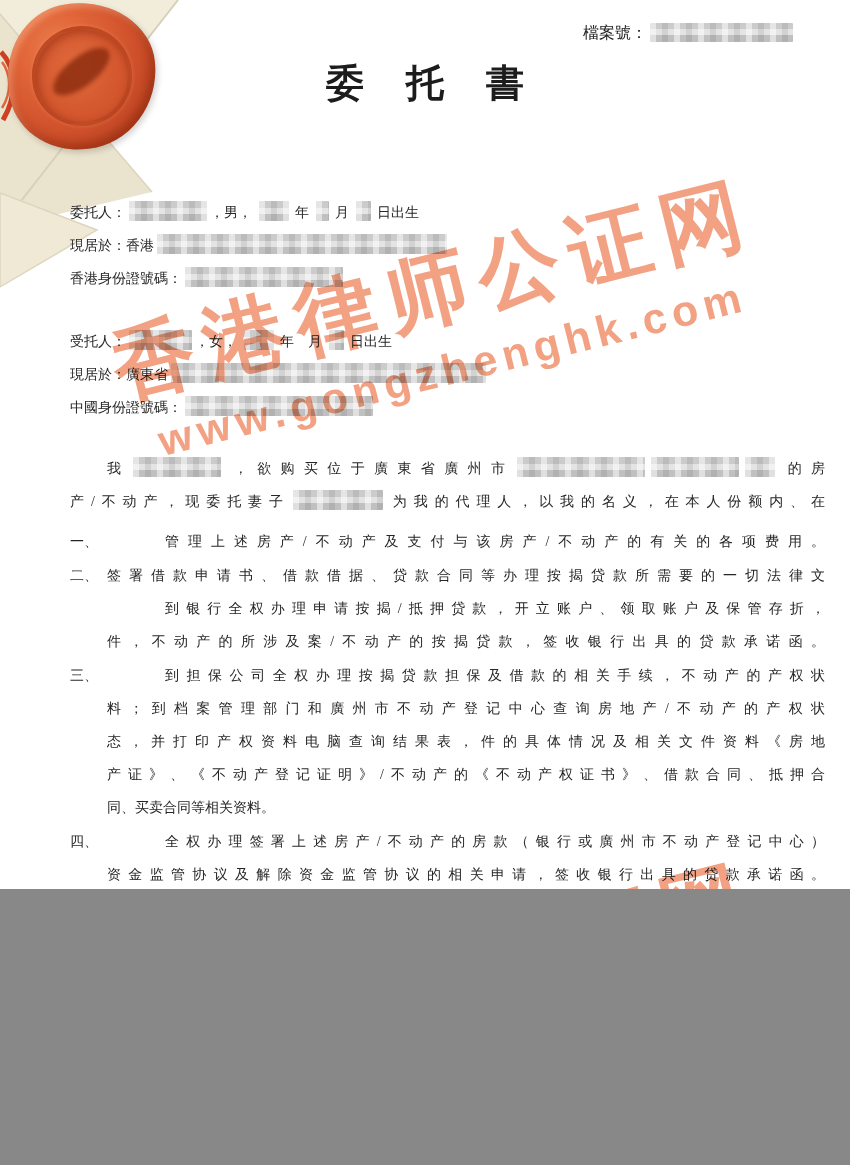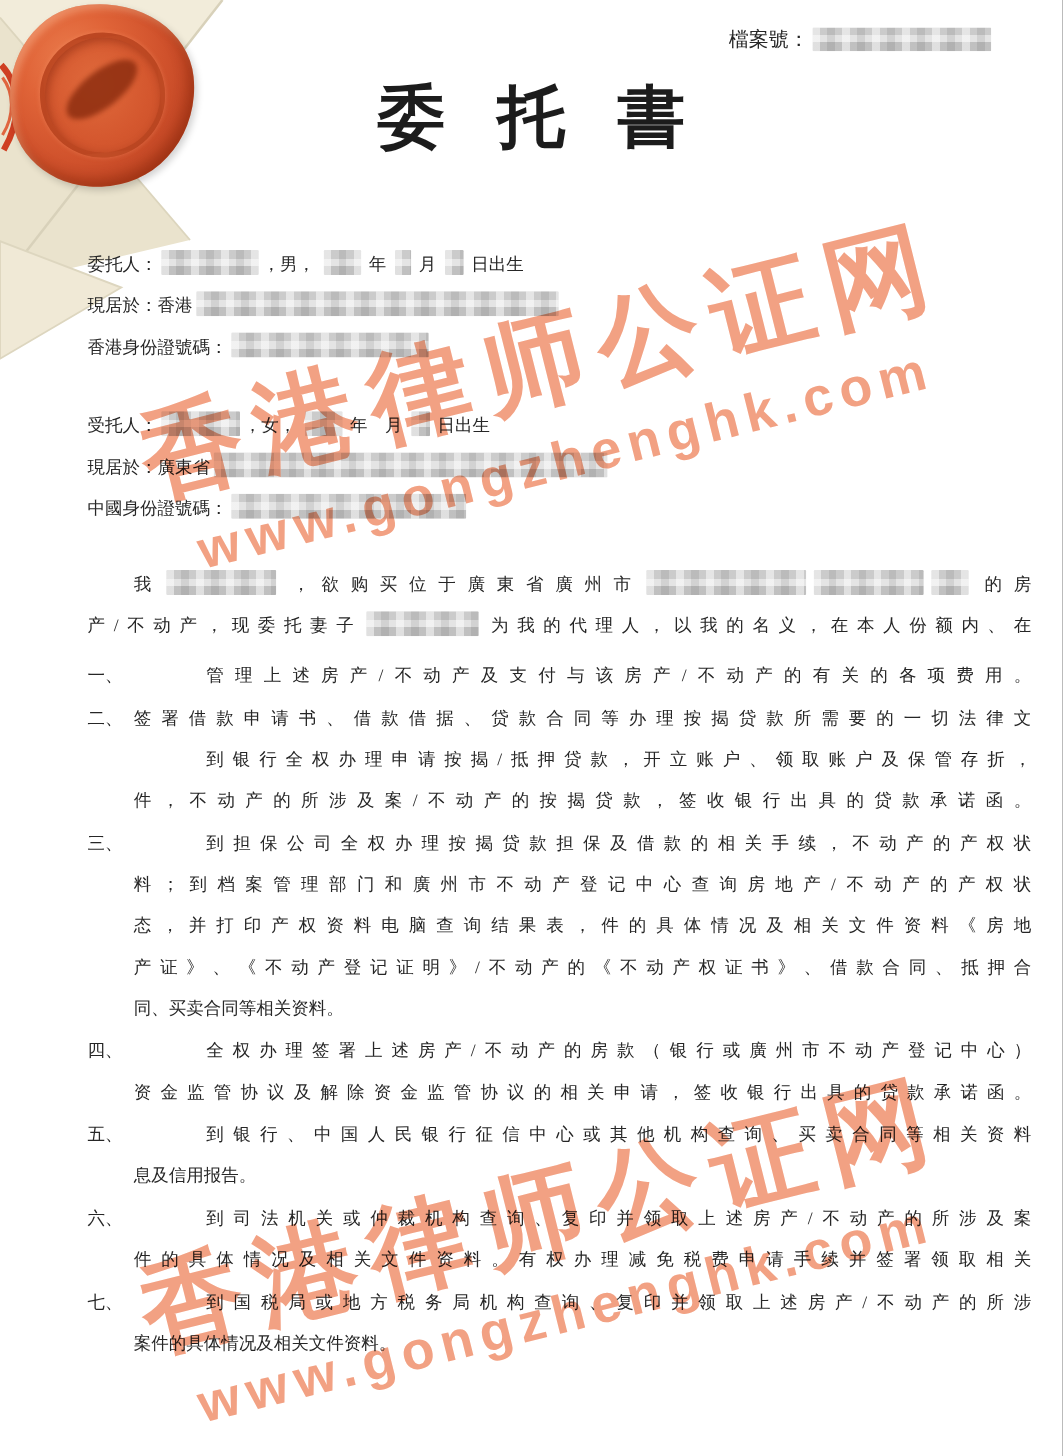--- a/index.html
+++ b/index.html
@@ -1,17 +1,17 @@
 <!DOCTYPE html>
 <html><head>
 <meta charset="utf-8">
 <style>
   html,body{margin:0;padding:0;background:#888;}
   #page{
-    position:relative; width:850px; height:1165px; margin:0 auto;
+    position:relative; width:850px; height:889px; margin:0 auto;
     background:#ffffff; overflow:hidden;
     font-family:"Liberation Serif","DejaVu Serif",serif;
     color:#262626;
   }
   
   #corner{position:absolute;left:0;top:0;width:210px;height:320px;}
   #seal{
     position:absolute;left:8px;top:3px;width:148px;height:146px;
     transform:rotate(-6deg);
     border-radius:46% 54% 52% 48% / 52% 46% 56% 44%;
@@ -27,21 +27,21 @@
   }
   #seal::after{
     content:"";position:absolute;left:27%;top:37%;width:46%;height:20%;
     background:#8e2e10;border-radius:50%;
     transform:rotate(-32deg);filter:blur(2px);opacity:.85;
   }
   
   #file-line{position:absolute;left:583px;top:22px;font-size:16px;line-height:22px;white-space:nowrap;}
   #title-wrap{position:absolute;left:0;top:58px;width:100%;text-align:center;}
   #title-wrap span{
-    font-size:54px;font-weight:bold;letter-spacing:42px;margin-right:-42px;
+    font-size:38px;font-weight:bold;letter-spacing:42px;margin-right:-42px;
     color:#1c1c1c;
   }
   
   #doc{position:absolute;left:70px;top:196px;width:755px;font-size:14px;}
   .line{line-height:33px;min-height:33px;}
   .jl{text-align:justify;text-align-last:justify;text-justify:inter-character;}
   .p-first{text-indent:37px;}
   .i-first{text-indent:58px;}
   .gap30{height:30px;}
   .gap28{height:28px;}

